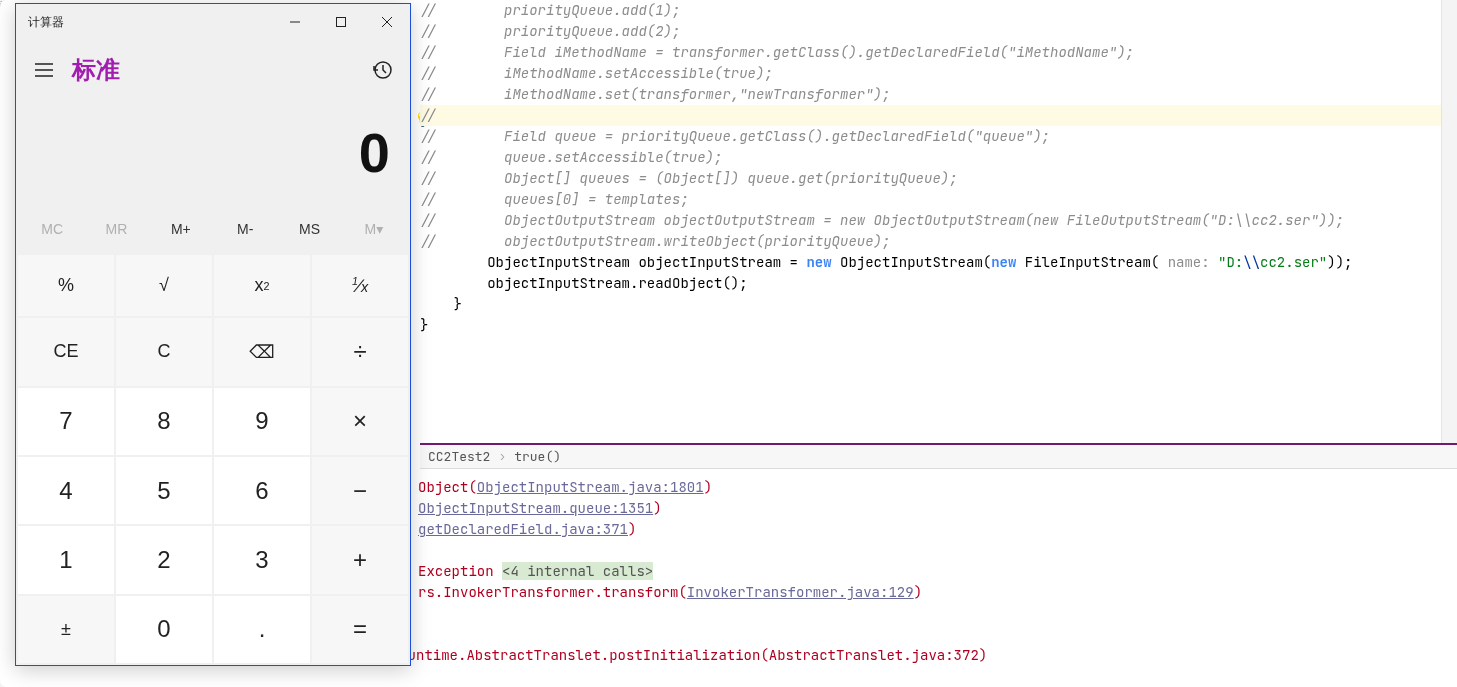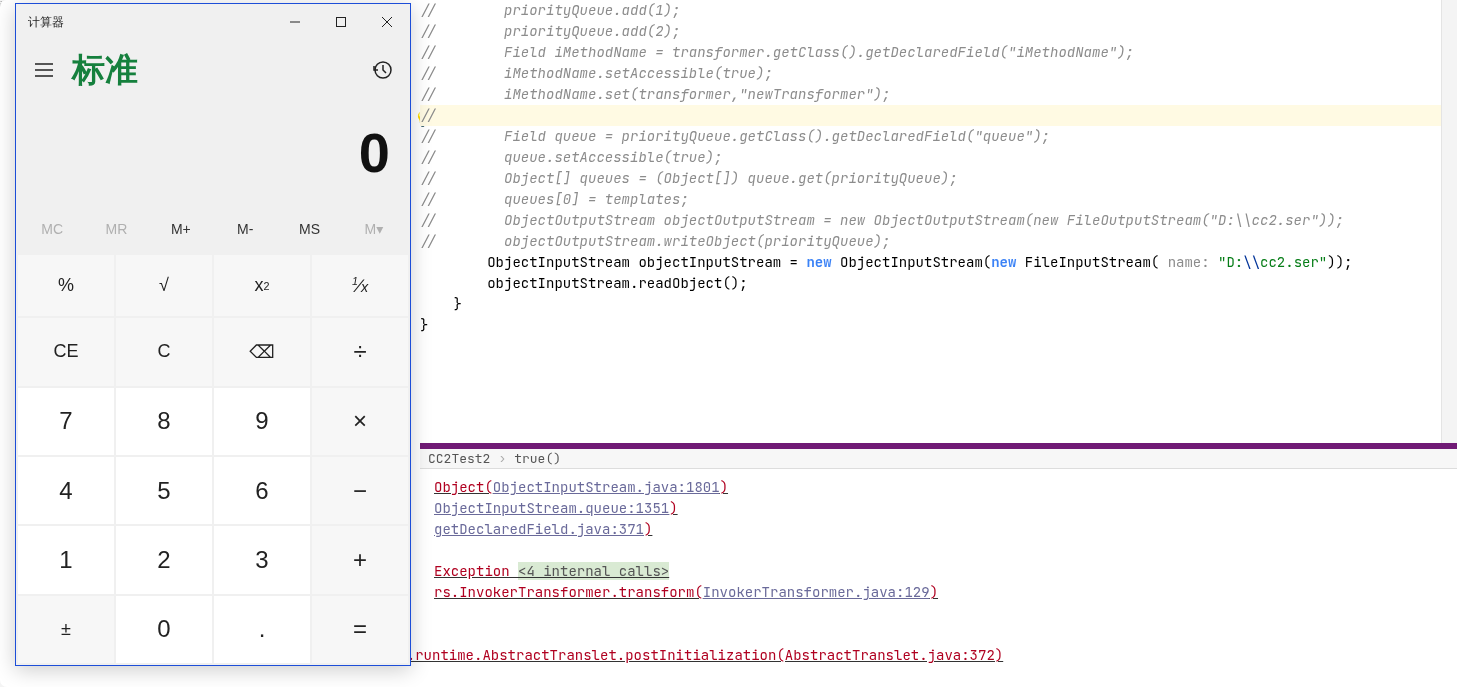--- a/index.html
+++ b/index.html
@@ -7,21 +7,21 @@
 
 
 .calc-window { position: absolute; left: 15px; top: 3px; width: 396px; height: 663px; background: #f0f0f0; border: 1px solid #1d4ed8; box-shadow: 0 4px 20px rgba(0,0,0,0.2); display: flex; flex-direction: column; z-index: 10; }
 .calc-titlebar { height: 36px; display: flex; align-items: center; padding: 0 0 0 12px; }
 .calc-title { font-size: 12px; color: #222; flex: 1; }
 .win-btn { width: 46px; height: 32px; display: flex; align-items: center; justify-content: center; color: #222; font-size: 12px; cursor: pointer; }
 .win-btn svg { width: 12px; height: 12px; }
 .calc-header { display: flex; align-items: center; padding: 6px 8px 6px 8px; height: 60px; }
 .hamburger { width: 40px; height: 40px; display: flex; align-items: center; justify-content: center; cursor: pointer; }
 .hamburger svg { width: 18px; height: 14px; }
-.calc-mode { font-size: 33px; font-weight: 600; color: #15803d; margin-left: 8px; flex: 1; font-family: Liberation Mono, monospace; }
+.calc-mode { font-size: 24px; font-weight: 600; color: #a21caf; margin-left: 8px; flex: 1; font-family: Liberation Mono, monospace; }
 .history-btn { width: 40px; height: 40px; display: flex; align-items: center; justify-content: center; cursor: pointer; }
 .history-btn svg { width: 20px; height: 20px; }
 .calc-display { text-align: right; padding: 20px 20px 20px 20px; font-size: 56px; font-weight: 600; color: #111; min-height: 100px; display:flex; align-items:flex-end; justify-content:flex-end;}
 .mem-row { display: flex; justify-content: center; padding: 4px 4px; }
 .mem-btn { flex: 1; text-align: center; font-size: 14px; color: #333; padding: 12px 0; cursor: pointer; }
 .mem-btn.disabled { color: #b0b0b0; }
 .calc-grid { display: grid; grid-template-columns: repeat(4, 1fr); gap: 2px; padding: 2px; flex: 1; }
 .calc-key { background: #fafafa; display: flex; align-items: center; justify-content: center; font-size: 20px; color: #222; cursor: pointer; border: none; }
 .calc-key.func { background: #f7f7f7; font-size: 18px;}
 .calc-key.num { background: #fff; font-size: 24px; font-weight: 500; }
@@ -34,23 +34,23 @@
 .code-area { position: absolute; left: 420px; top: 0; right: 0; height: 443px; overflow: hidden; }
 .code-line { white-space: pre; line-height: 21px; color: #000; }
 .line-highlight { background: #fffae3; width: 100%; display: inline-block;}
 .gutter { position: absolute; left: 414px; top: 0; width: 30px; height: 443px; }
 .bulb { position: absolute; left: 0; top: 110px; font-size: 14px; }
 .cm-comment { color: #8c8c8c; font-style: italic; }
 .cm-keyword { color: #3b82f6; font-weight: bold; }
 .cm-string { color: #067d17; }
 .cm-hint { color: #8c8c8c; }
 .cm-esc { color: #003399; }
-.breadcrumb { position: absolute; left: 420px; top: 443px; right: 0; height: 26px; border-top:6px solid #701a75; border-bottom:1px solid #ddd; background: #f7f7f7; font-size: 13px; color: #555; display: flex; align-items: center; padding-left: 8px; }
+.breadcrumb { position: absolute; left: 420px; top: 443px; right: 0; height: 26px; border-top:2px solid #701a75; border-bottom:1px solid #ddd; background: #f7f7f7; font-size: 13px; color: #555; display: flex; align-items: center; padding-left: 8px; }
 .breadcrumb .sep { margin: 0 8px; color: #aaa; }
-.console { position: absolute; left: 0px; top: 473px; right: 0; bottom: 0; font-family: "JetBrains Mono","Consolas",monospace; font-size: 14px; padding: 4px 8px 4px 24px; overflow:hidden; color:#333;text-decoration:underline;}
+.console { position: absolute; left: 0px; top: 473px; right: 0; bottom: 0; font-family: "JetBrains Mono","Consolas",monospace; font-size: 14px; padding: 4px 8px 4px 8px; overflow:hidden; color:#333;}
 .console .err { color: #b00020; }
 .console a { color: #6a6a9a; text-decoration: underline; }
 .console .hl { background: #d9ead3; color:#555;margin-top:8px; }
 .console-line{ white-space: pre; line-height: 21px; padding-left: 410px;}
 .console-line.full{ padding-left: 30px;}
 .scrollbar-v { position:absolute; right:0; top:0; width:16px; height:443px; background:#f4f4f4; border-left:1px solid #e4e4e4;}
 .side-stub{position:absolute; left:0; top:0; width:15px; height:687px; background:#f4f4f4; border-right:1px solid #d4d4d4; overflow:hidden; font-size:10px; color:#888;}
 </style>
 </head>
 <body>

